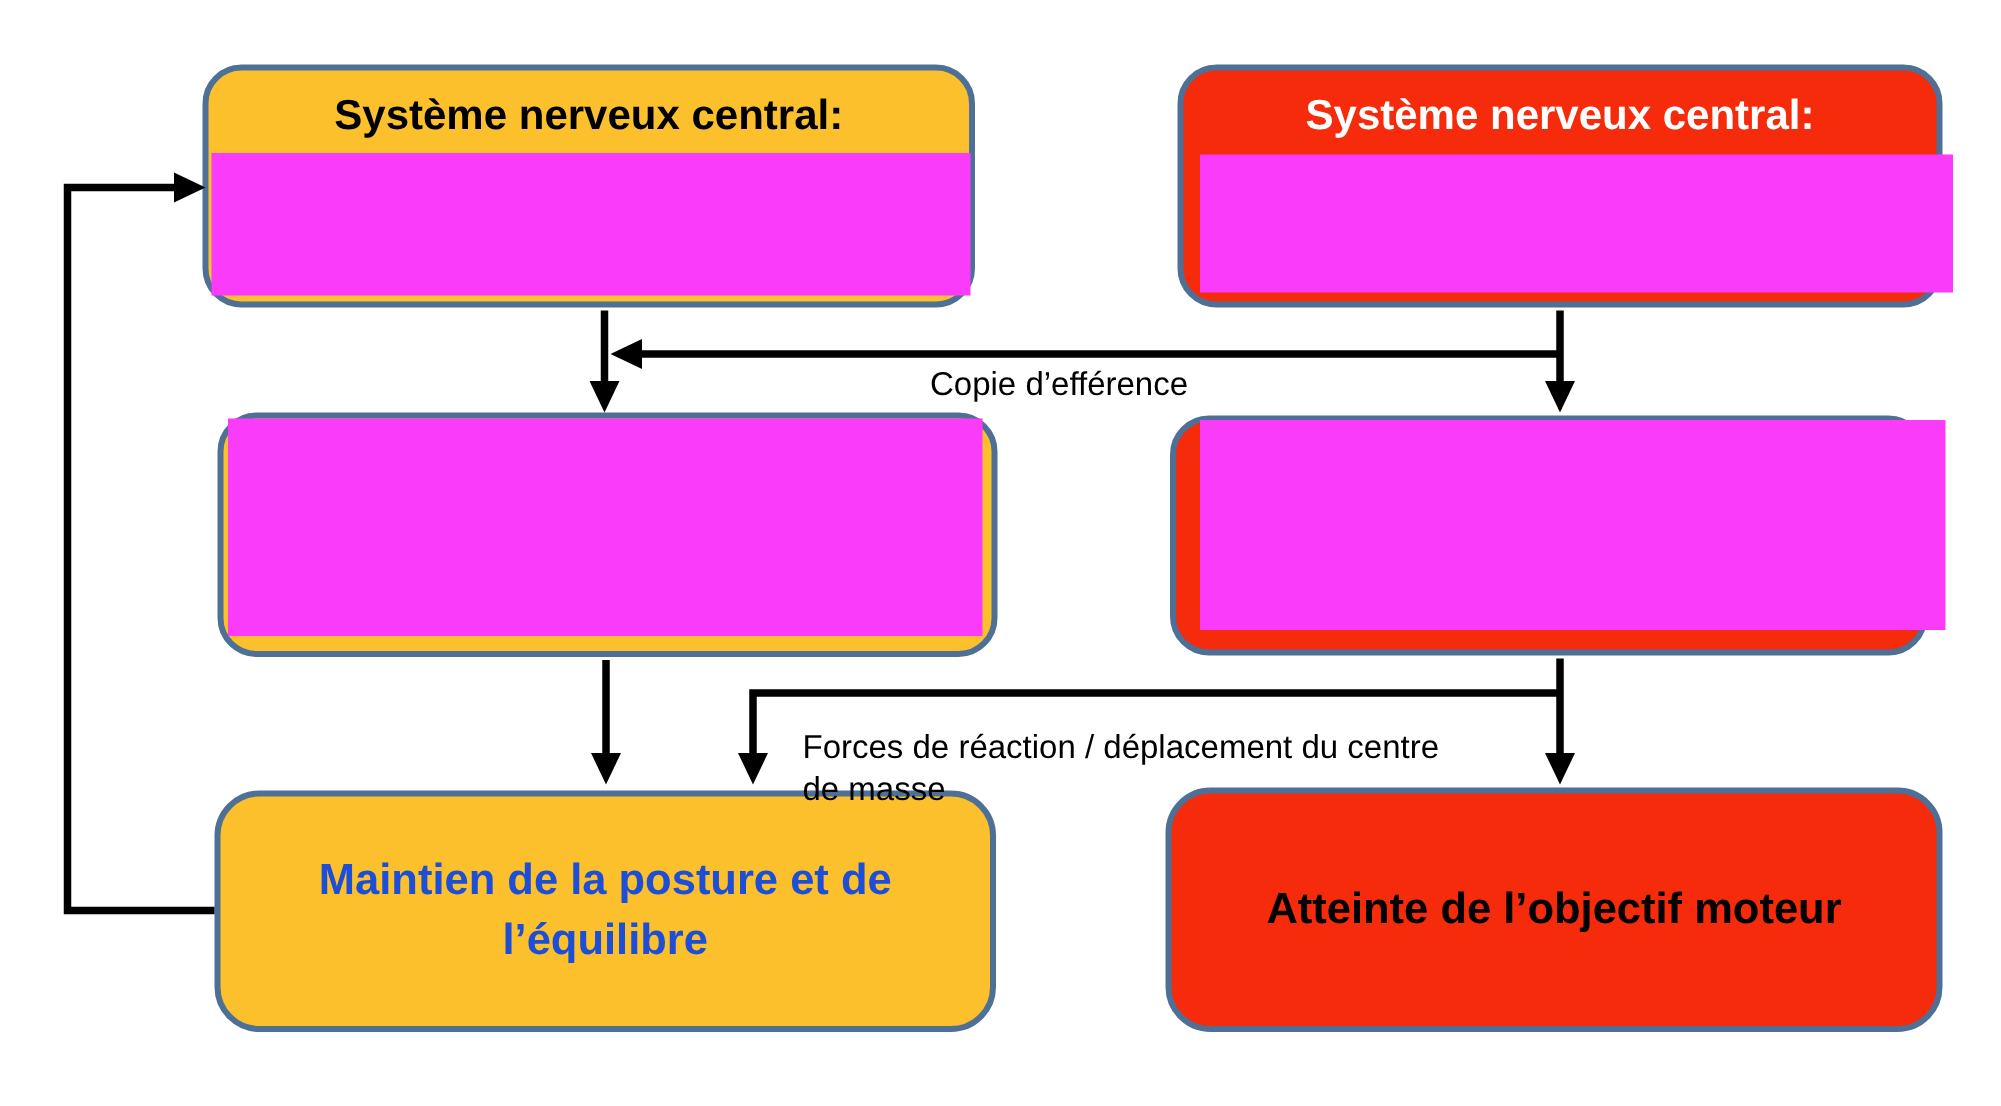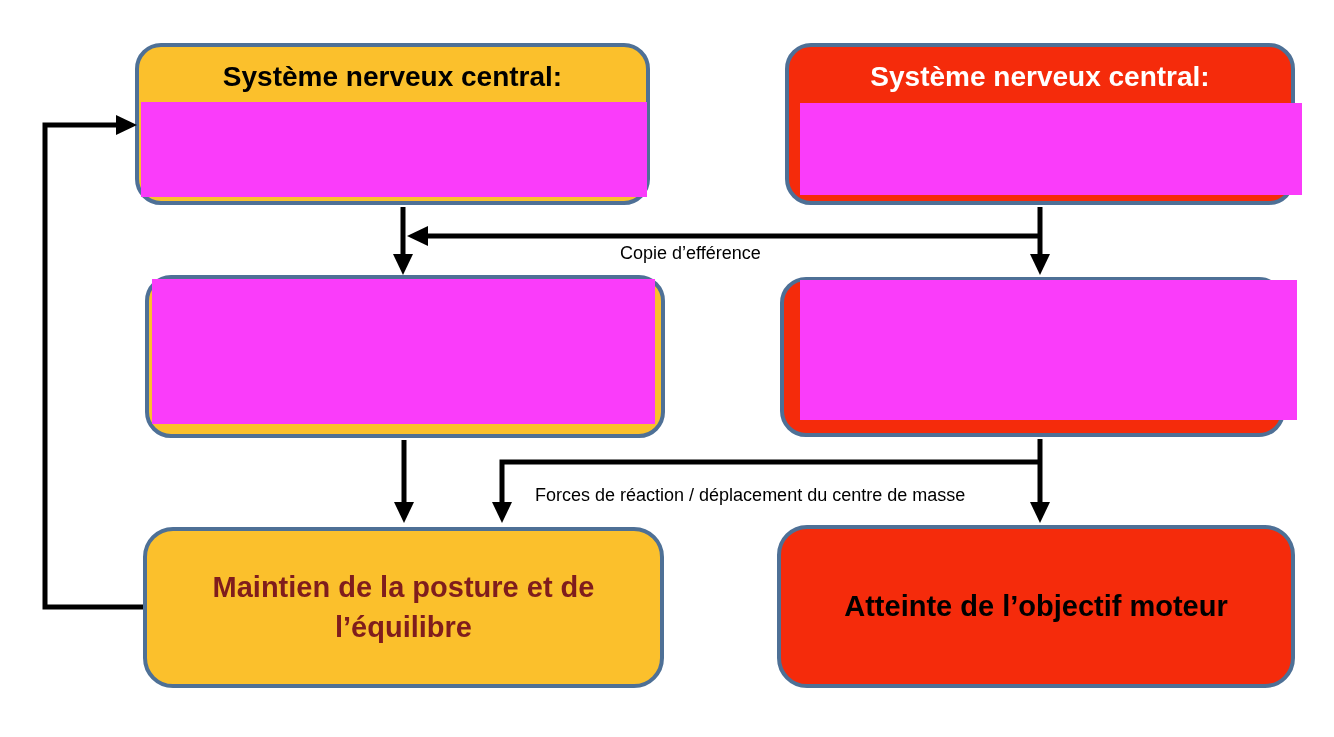--- a/index.html
+++ b/index.html
@@ -10,21 +10,21 @@
   .box{position:absolute;box-sizing:border-box;border:4px solid #4e7096;}
   .box .band-title{
     display:block;text-align:center;font-weight:bold;font-size:28px;letter-spacing:0px;
   }
   .overlay{position:absolute;}
   .center-text{
     position:absolute;box-sizing:border-box;display:flex;align-items:center;justify-content:center;
     text-align:center;font-weight:bold;font-size:29px;line-height:1.35;
   }
   .arrow-label{
-    position:absolute;font-size:18px;color:#000;line-height:1.28;white-space:pre-wrap;
+    position:absolute;font-size:22px;color:#000;line-height:1.28;white-space:pre-wrap;
   }
   svg.arrows{position:absolute;left:0;top:0;width:1334px;height:737px;pointer-events:none;}
 </style>
 </head>
 <body>
 
 <div id="canvas">
 
   <div class="box" style="left:135px;top:43px;width:515px;height:162px;border-radius:26px;background:#fbc02c;">
     <span class="band-title" style="color:#000000;margin-top:14px;">Système nerveux central:</span>
@@ -35,21 +35,21 @@
     <span class="band-title" style="color:#ffffff;margin-top:14px;">Système nerveux central:</span>
   </div>
   <div class="overlay" style="left:800px;top:103px;width:502px;height:92px;background:#fa3cfa;"></div>
 
   <div class="box" style="left:145px;top:275px;width:520px;height:163px;border-radius:26px;background:#fbc02c;"></div>
   <div class="overlay" style="left:152px;top:279px;width:503px;height:145px;background:#fa3cfa;"></div>
 
   <div class="box" style="left:780px;top:277px;width:505px;height:160px;border-radius:26px;background:#f52b0b;"></div>
   <div class="overlay" style="left:800px;top:280px;width:497px;height:140px;background:#fa3cfa;"></div>
 
-  <div class="box center-text" style="left:143px;top:527px;width:521px;height:161px;border-radius:30px;background:#fbc02c;color:#7f1d1d;padding:4px 18px;">Maintien de la posture et de l’équilibre</div>
+  <div class="box center-text" style="left:143px;top:527px;width:521px;height:161px;border-radius:30px;background:#fbc02c;color:#1d4ed8;padding:4px 18px;">Maintien de la posture et de l’équilibre</div>
 
   <div class="box center-text" style="left:777px;top:525px;width:518px;height:163px;border-radius:30px;background:#f52b0b;color:#000000;padding:0 12px;">Atteinte de l’objectif moteur</div>
 
   <svg class="arrows" viewBox="0 0 1334 737">
 
     <g stroke="#000000" stroke-width="5" fill="none">
       <polyline points="143,607 45,607 45,125 120,125"></polyline>
       <polygon points="137,125 116,115 116,135" fill="#000000" stroke="none"></polygon>
     </g>
 

